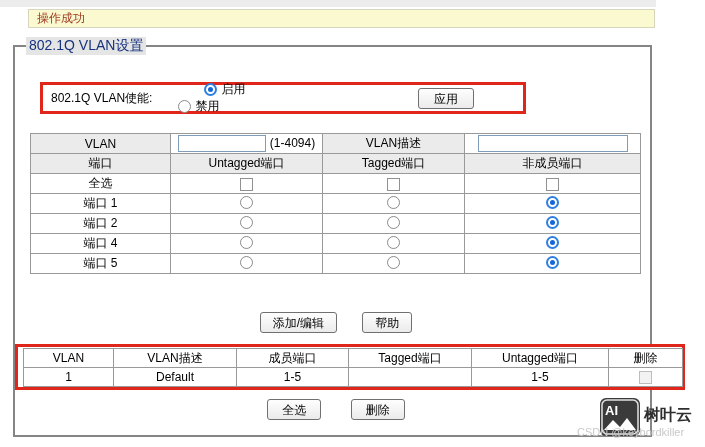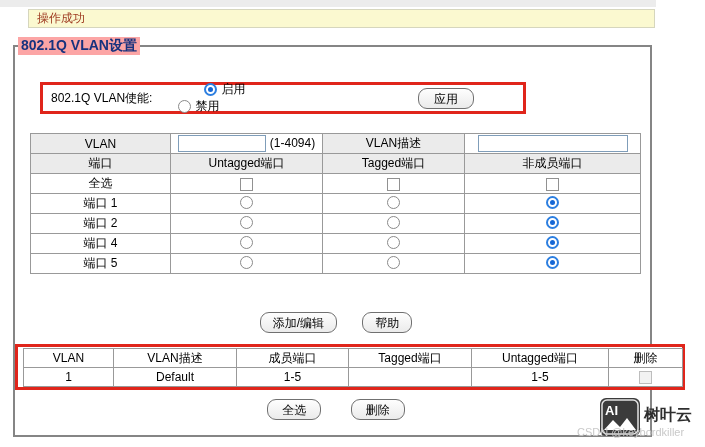--- a/index.html
+++ b/index.html
@@ -8,37 +8,37 @@
   body { position:relative; }
 
   .topbar { position:absolute; left:0; top:0; width:656px; height:7px; background:#ececec; }
 
   .banner { position:absolute; left:28px; top:9px; width:627px; height:19px;
     background:#fbf9d0; border:1px solid #d6d6bd; line-height:17px; padding-left:8px;
     color:#9e3a20; }
 
   .fieldset-box { position:absolute; left:13px; top:45px; width:639px; height:392px;
     border:2px solid #858585; }
-  .legend { position:absolute; left:18px; top:37px; background:#fca5a5; padding:0 3px;
-    font-size:14px; font-weight:bold; color:#17327e; }
+  .legend { position:absolute; left:26px; top:37px; background:#e5e5e5; padding:0 3px;
+    font-size:14px; font-weight:normal; color:#17327e; }
 
   .enable-box { position:absolute; left:40px; top:82px; width:486px; height:32px;
     border:3px solid #e0251b; display:flex; align-items:center; background:#fff; }
   .enable-label { margin-left:8px; }
   .radio-option { display:flex; align-items:center; margin-left:26px; cursor:default; }
   .radio-option:first-of-type { margin-left:52px; }
   .radio { width:13px; height:13px; border:1px solid #8a8a8a; border-radius:50%;
     background:#fff; display:inline-block; position:relative; }
   .radio.checked { border:2px solid #2d7fe0; }
   .radio.checked::after { content:""; position:absolute; left:2px; top:2px;
     width:5px; height:5px; border-radius:50%; background:#1668d6; }
   .radio-option span.opt-label { margin-left:4px; }
   .spacer { flex:1; }
 
-  .btn { display:inline-block; border:1px solid #707070; border-radius:9px;
+  .btn { display:inline-block; border:1px solid #707070; border-radius:3px;
     background:linear-gradient(#fefefe,#ebebeb); padding:2px 12px; height:21px;
     line-height:16px; text-align:center; cursor:pointer; font-size:12px; }
   .apply-btn { margin-right:49px; width:56px; }
 
   table { border-collapse:collapse; table-layout:fixed; }
   .tbl1 { position:absolute; left:30px; top:133px; width:610px; }
   .tbl1 td, .tbl1 th { border:1px solid #999; height:20px; text-align:center;
     font-weight:normal; overflow:hidden; }
   .tbl1 .hdr { background:#ebebeb; }
   .inp { border:1px solid #7f9db9; height:17px; vertical-align:middle; }

